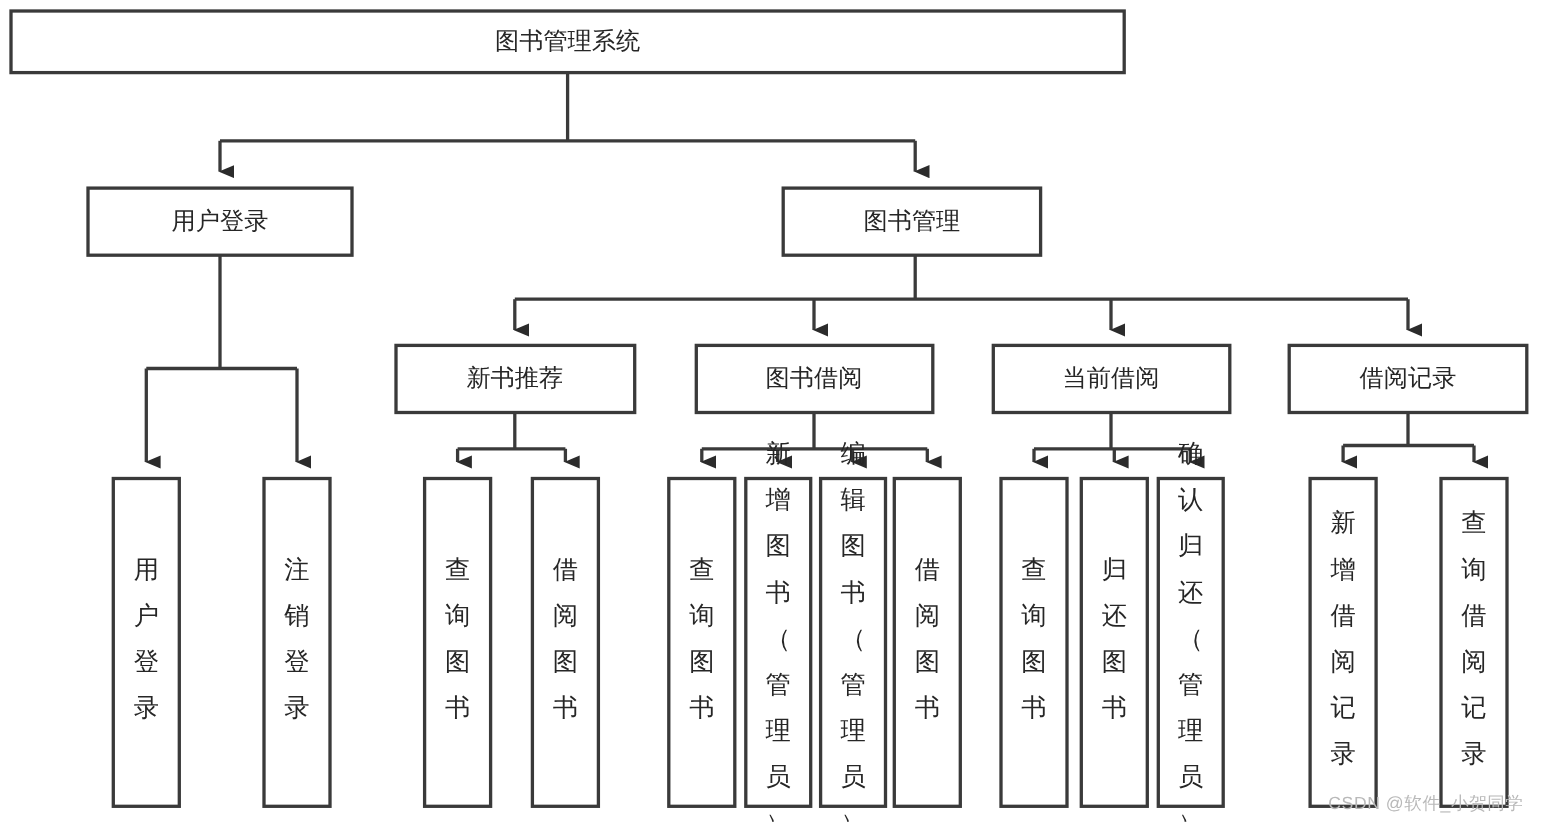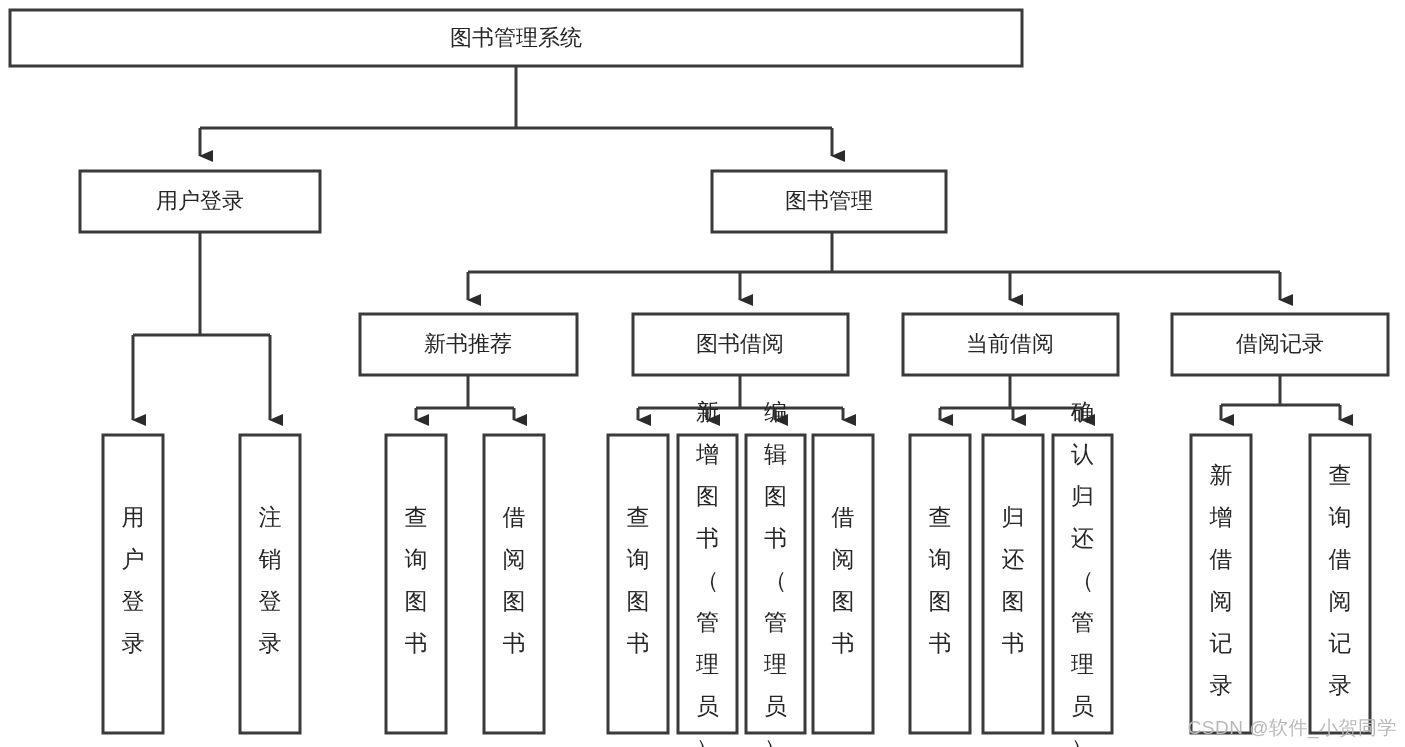--- a/index.html
+++ b/index.html
@@ -48,24 +48,24 @@
     stroke: #3a3a3a;
     stroke-width: 3;
     fill: none;
   }
   .arrow-head {
     fill: #2b2b2b;
     stroke: none;
   }
   .watermark {
     position: absolute;
-    right: 8px;
+    right: 20px;
     bottom: 6px;
     color: #b9b9b9;
-    font-size: 19px;
+    font-size: 16px;
     font-family: "Liberation Sans", "DejaVu Sans", sans-serif;
     white-space: nowrap;
     letter-spacing: 0.5px;
   }
 </style>
 </head>
 <body>
 
 <div id="diagram-root">
 

